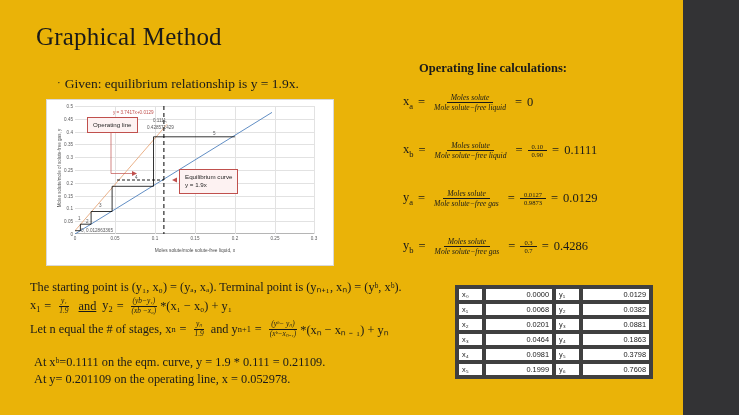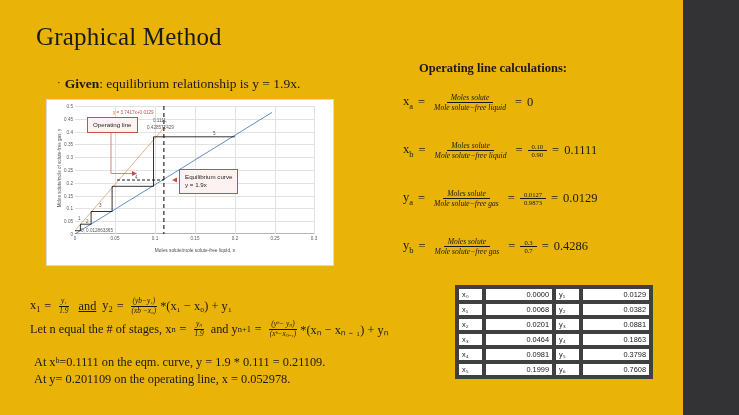--- a/index.html
+++ b/index.html
@@ -25,21 +25,21 @@
     font-family:"Liberation Serif", serif;
     font-size:25px; color:#1a1a1a; letter-spacing:.2px;
     white-space:nowrap;
   }
   
   #given {
     position:absolute; left:57px; top:76px;
     font-size:13.5px; color:#1a1a1a; white-space:nowrap;
   }
   #given .dot { font-size:11px; vertical-align:2px; margin-right:4px;}
-  #given b { font-weight:bold; }
+  #given b { font-weight:normal; }
   
   #chart-card {
     position:absolute; left:46px; top:99px; width:288px; height:167px;
     background:#ffffff; border:1px solid #d9d9d9;
     font-family:"Liberation Sans", sans-serif;
   }
   #plot {
     position:absolute; left:28px; top:6px; width:240px; height:128px;
   }
   .ylab {
@@ -270,20 +270,21 @@
     </span>
     <span class="eqs">=</span>
     <span class="frac small">
       <span class="num">0.3</span>
       <span class="den">0.7</span>
     </span>
     <span class="eqs">=</span>
     <span class="res">0.4286</span>
   </div>
 
+  <div class="btext" style="left:30px; top:278px;">The starting point is (y₁, x₀) = (yₐ, xₐ). Terminal point is (yₙ₊₁, xₙ) = (yᵇ, xᵇ).</div>
 
   <div class="btext" style="left:30px; top:297px;">
     <span>x<sub>1</sub></span>
     <span style="margin:0 4px;">=</span>
     <span class="ifrac">
       <span class="n">y₁</span>
       <span class="d">1.9</span>
     </span>
     <span style="margin:0 6px;text-decoration:underline;">and</span>
     <span>y<sub>2</sub></span>

